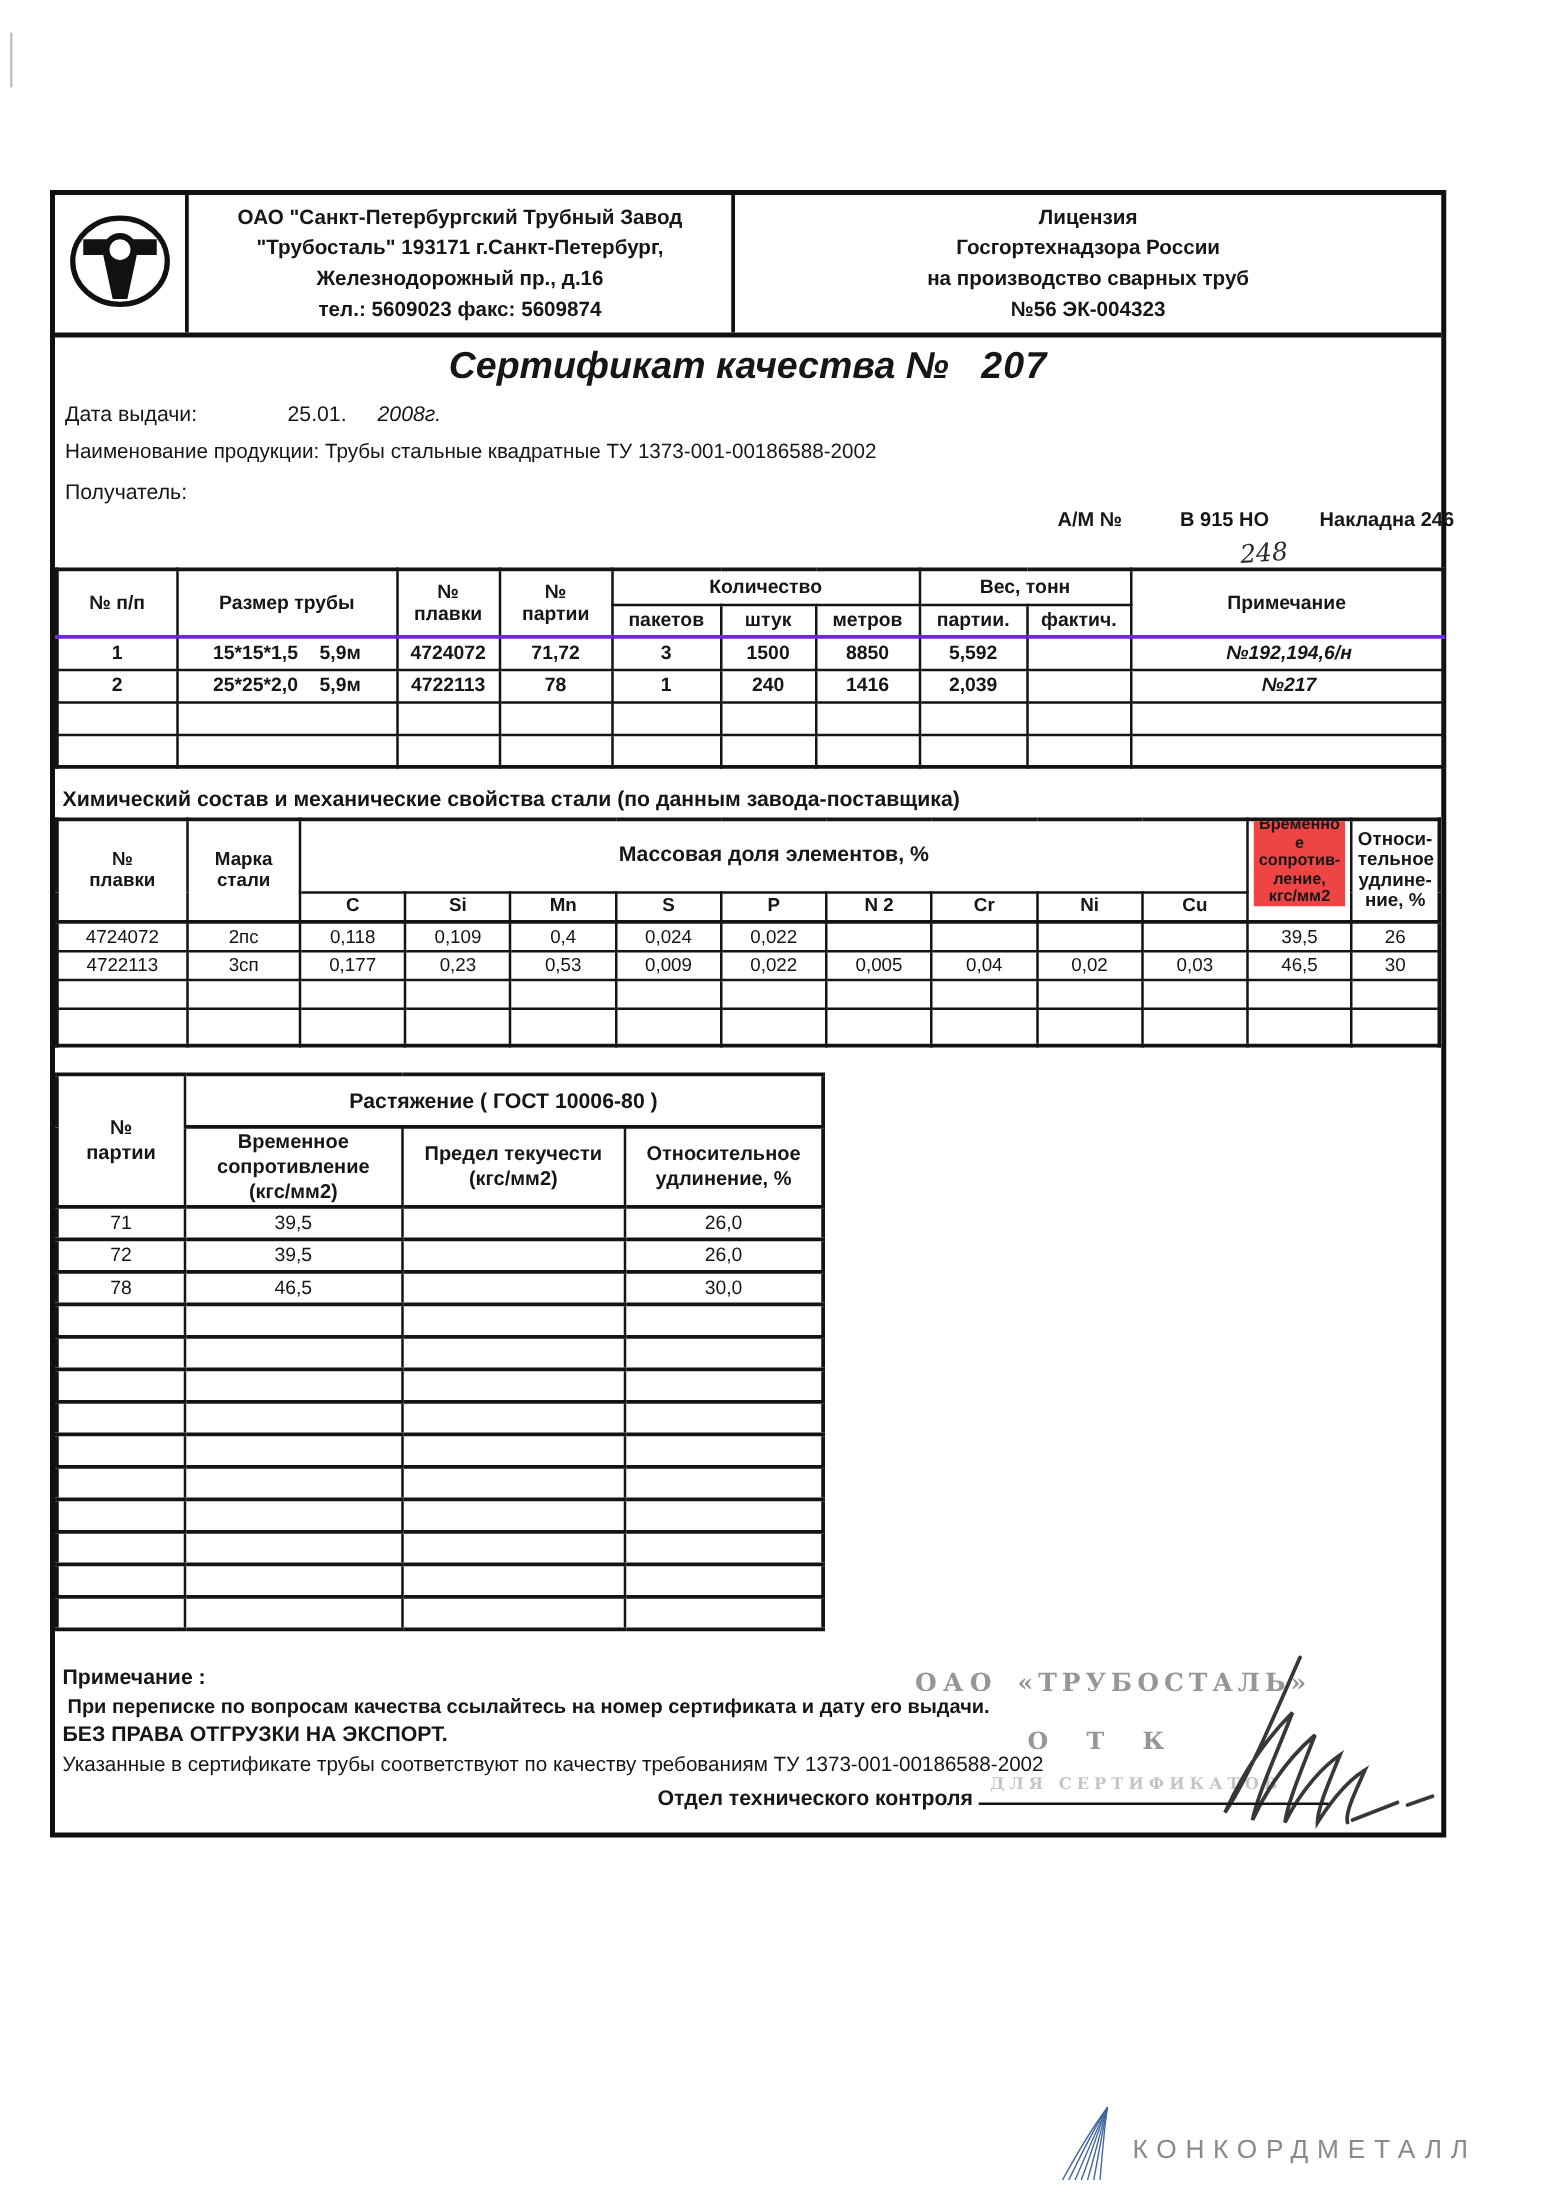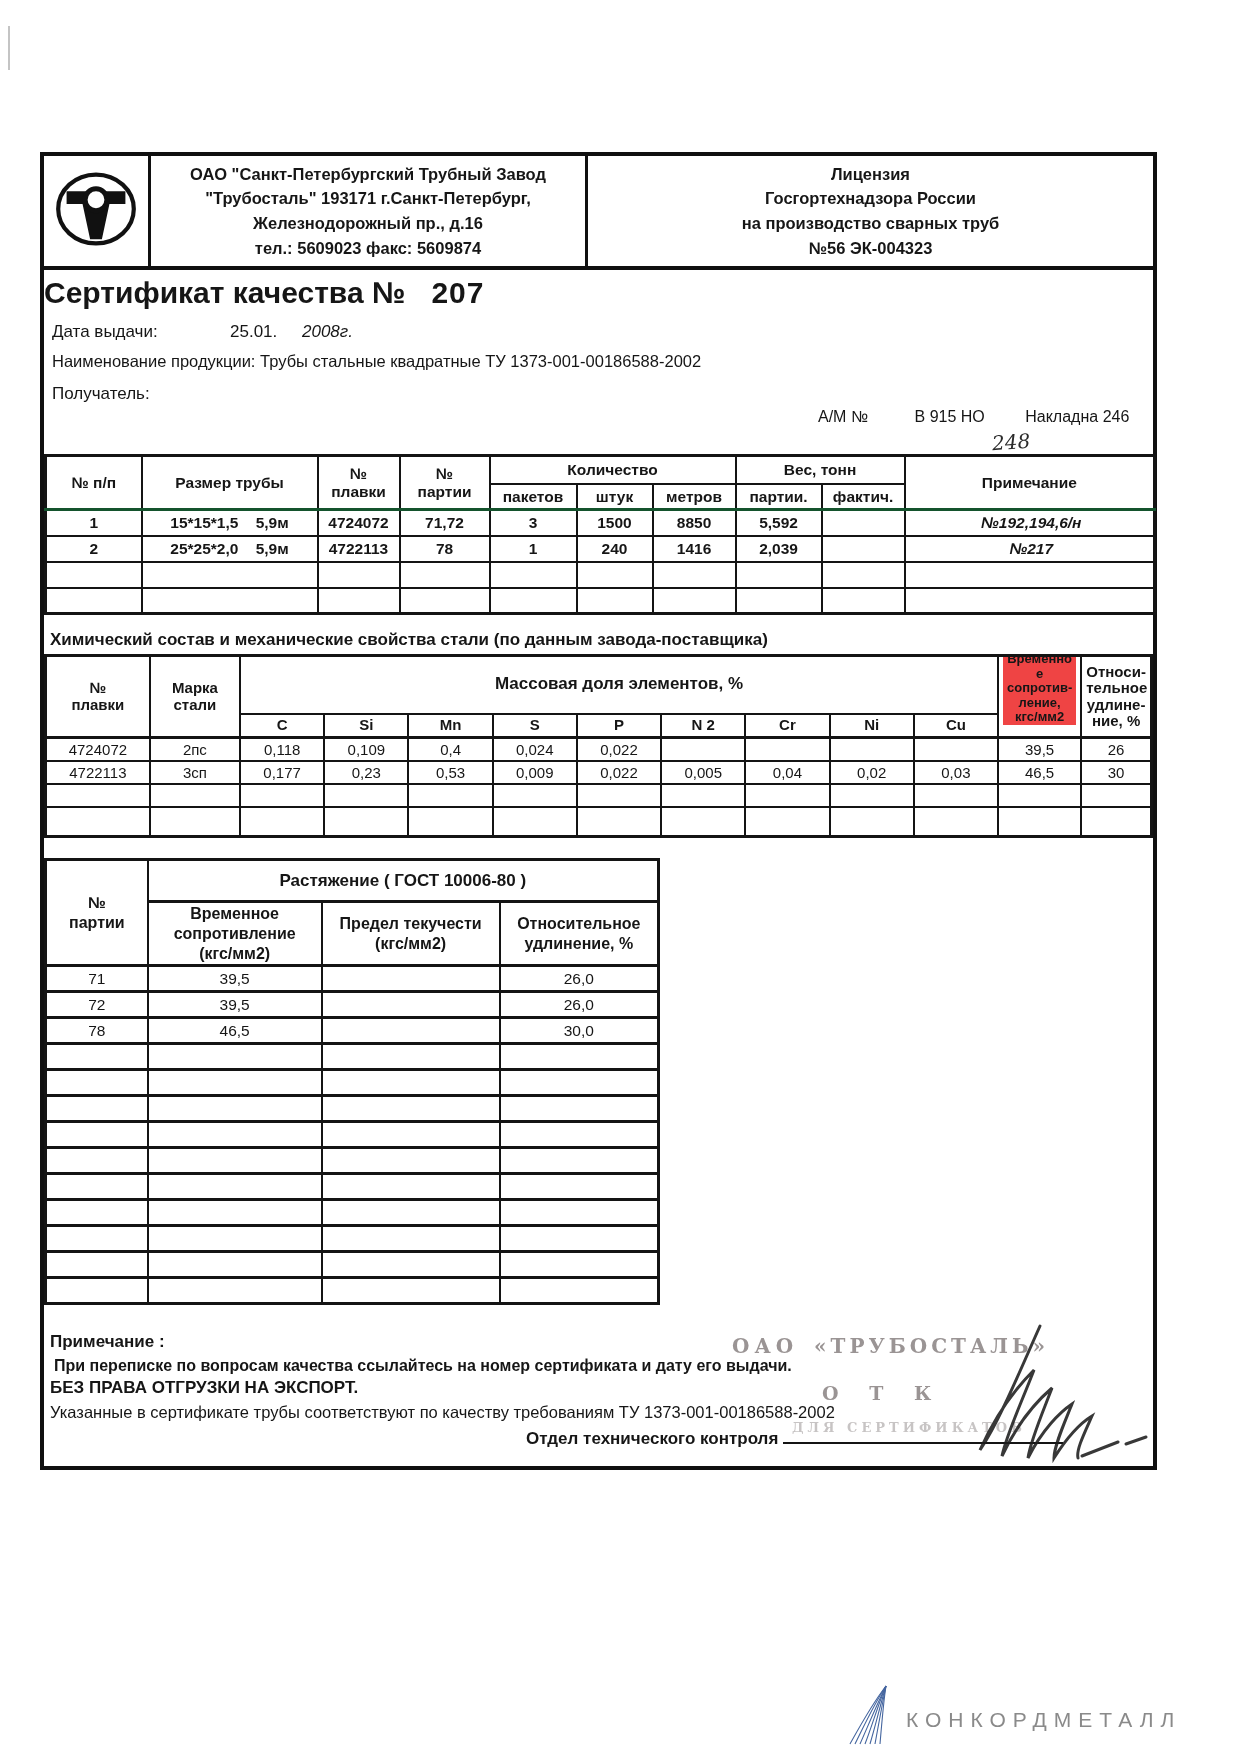--- a/index.html
+++ b/index.html
@@ -10,42 +10,42 @@
          border:4px solid #101010;box-sizing:border-box;background:#fff;}
   .pre{white-space:pre-line;}
   
   .header-band{position:absolute;top:0;left:0;right:0;height:110px;border-bottom:4px solid #101010;display:flex;}
   .logo-cell{width:104px;border-right:3px solid #101010;display:flex;align-items:center;justify-content:center;}
   .company-cell{width:434px;border-right:3px solid #101010;display:flex;align-items:center;justify-content:center;
                 text-align:center;font-weight:700;font-size:16.5px;line-height:1.5;}
   .license-cell{flex:1;display:flex;align-items:center;justify-content:center;text-align:center;
                 font-weight:700;font-size:16.5px;line-height:1.5;}
   
-  .title-row{position:absolute;top:120px;left:0;right:0;text-align:left;font-weight:700;font-size:30px;}
+  .title-row{position:absolute;top:120px;left:0;right:0;text-align:center;font-weight:700;font-size:30px;font-style:italic;}
   .title-number{margin-left:26px;letter-spacing:1px;}
   .meta-line{position:absolute;left:8px;font-weight:400;font-size:17px;}
   .date-line{top:166px;}
   .date-value{position:absolute;left:178px;top:0;}
   .date-year{position:absolute;left:250px;top:0;font-style:italic;}
   .product-line{top:196px;font-size:16.5px;}
   .recipient-line{top:228px;}
-  .am-group{position:absolute;left:774px;top:252px;font-weight:400;font-size:16px;white-space:nowrap;}
+  .am-group{position:absolute;left:802px;top:252px;font-weight:700;font-size:16px;white-space:nowrap;}
   .am-value{margin-left:42px;}
   .invoice-label{margin-left:36px;}
   .handwritten{position:absolute;left:948px;top:274px;font-family:"DejaVu Serif",serif;font-style:italic;
                font-size:20px;color:#2b2b2b;transform:rotate(-4deg);}
   
   table{border-collapse:collapse;table-layout:fixed;position:absolute;background:#fff;}
   th,td{border:2px solid #141414;padding:0 4px;overflow:hidden;text-align:center;}
   th{font-weight:700;}
   .t1{top:298px;left:0;width:1109px;border:3px solid #141414;font-size:15.5px;}
   .t1 th{font-size:15.5px;line-height:1.1;}
   .t1 thead tr:first-child{height:28px;}
   .t1 thead tr:last-child{height:26px;}
-  .t1 thead{border-bottom:3px solid #14532d;}
+  .t1 thead{border-bottom:3px solid #6d28d9;}
   .t1 tbody tr{height:26px;}
   .t1 tbody td{font-weight:700;}
   .t1 tbody td:last-child{text-align:center;font-style:italic;padding-left:8px;}
   .chem-title{position:absolute;left:6px;top:474px;font-weight:700;font-size:17px;}
   .t2{top:498px;left:0;width:1109px;border:3px solid #141414;font-size:15px;}
   .t2 thead tr:first-child{height:58px;}
   .t2 thead tr:last-child{height:24px;}
   .t2 thead{border-bottom:3px solid #141414;}
   .t2 tbody tr{height:23px;}
   .t2 tbody tr:last-child{height:30px;}

